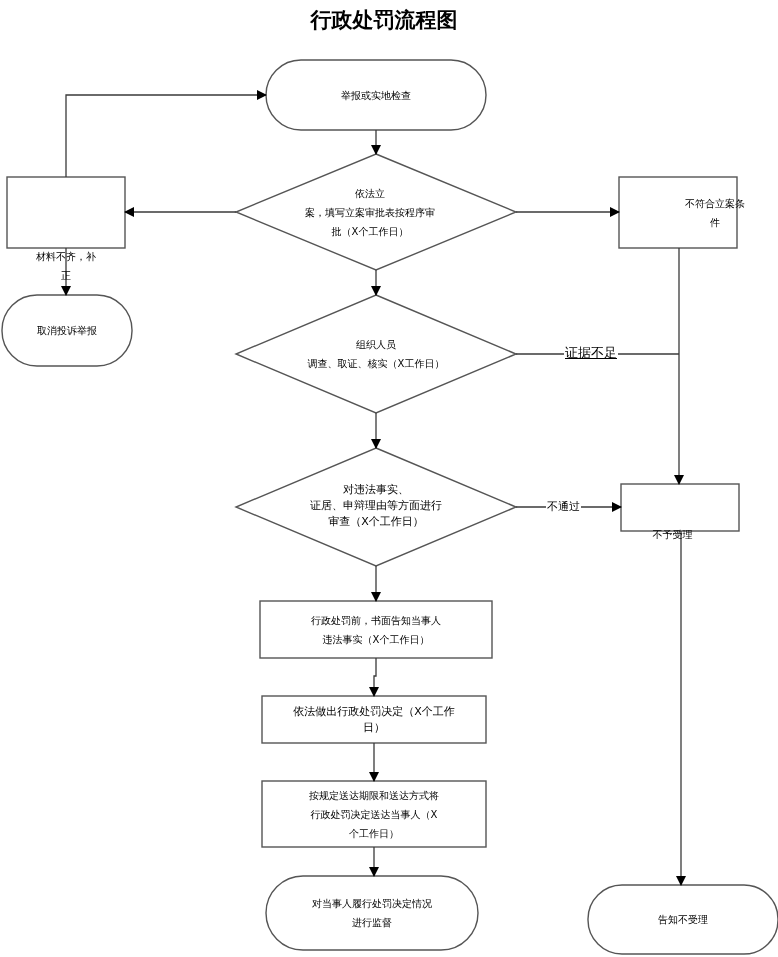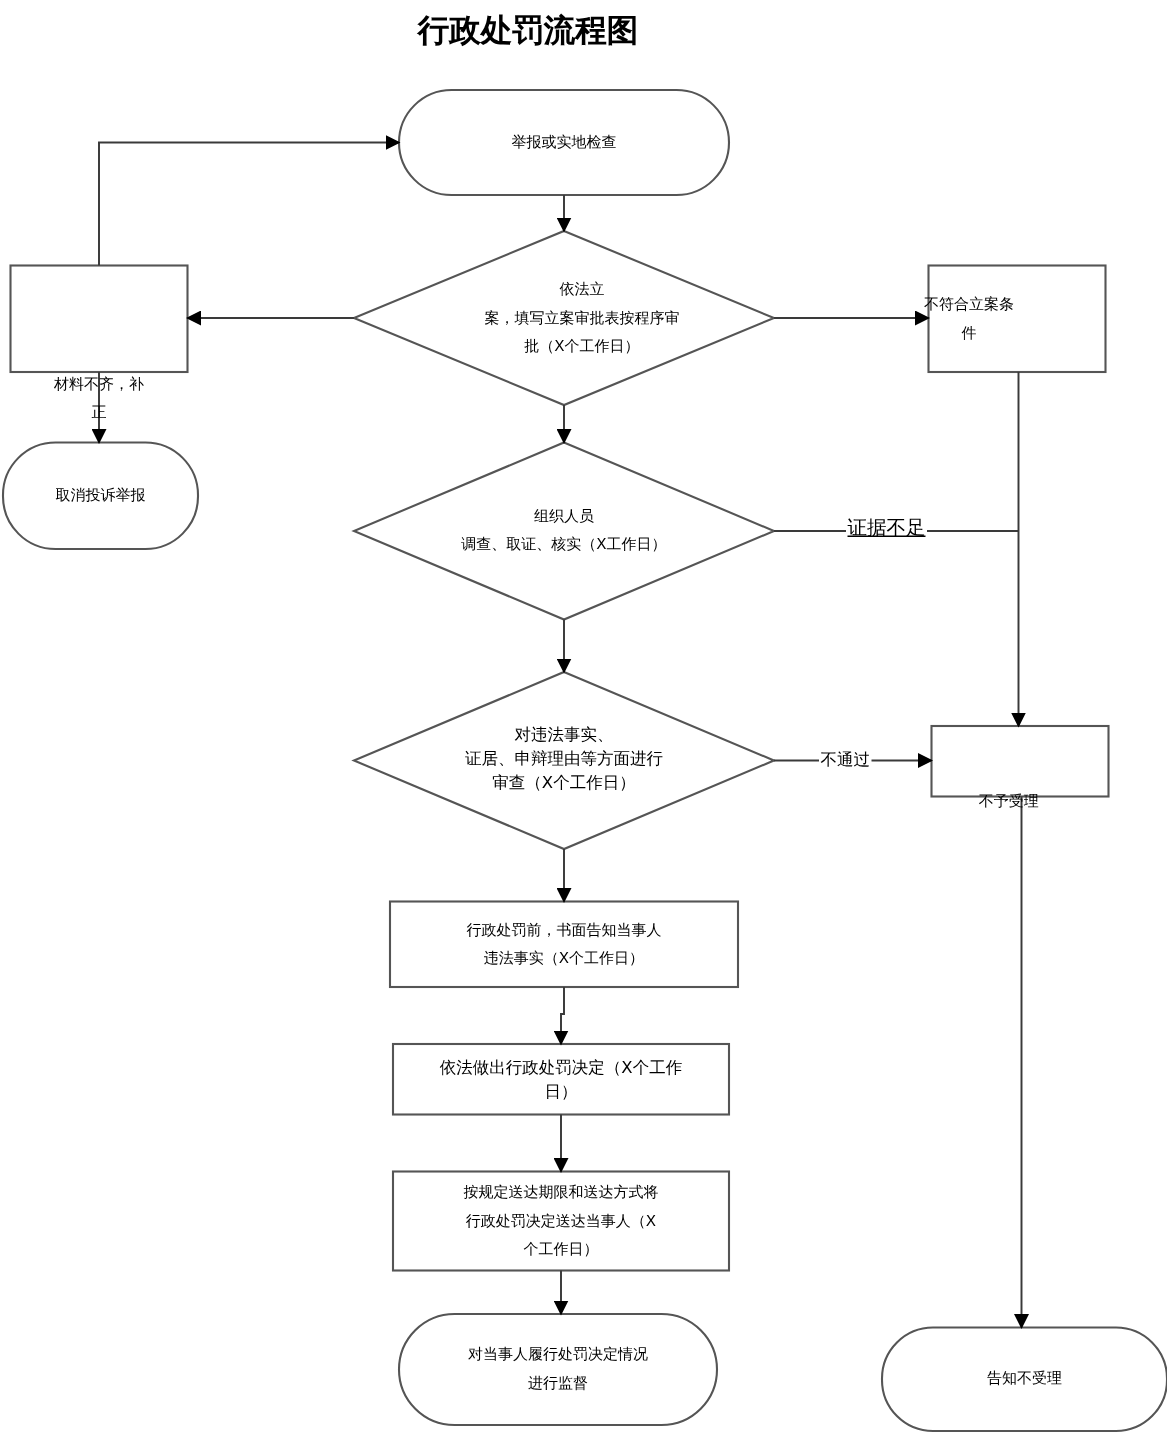--- a/index.html
+++ b/index.html
@@ -1,20 +1,20 @@
 <!DOCTYPE html>
 <html><head>
 <meta charset="utf-8">
 <style>
   html, body { margin:0; padding:0; background:#ffffff; }
   body { width:778px; height:957px; position:relative; overflow:hidden;
          font-family:"DejaVu Sans", sans-serif; color:#000; }
   #canvas { position:absolute; left:0; top:0; }
   .title { position:absolute; left:0; width:704px; top:6px; text-align:center;
-           font-family:"DejaVu Serif", serif; font-weight:bold; font-size:21px; }
+           font-family:"DejaVu Serif", serif; font-weight:bold; font-size:21px;padding-left:32px; }
   .lbl { position:absolute; display:flex; align-items:center; justify-content:center;
          text-align:center; font-size:10px; line-height:19px; white-space:pre-line; }
   .small { font-size:11px; line-height:16px; }
   .edge-lbl { position:absolute; background:#fff; font-size:13px; line-height:16px; padding:0 1px; }
   .edge-lbl.small { font-size:11px; }
 </style>
 </head>
 <body>
 
 <svg id="canvas" width="778" height="957">
@@ -53,27 +53,27 @@
     <path d="M376,658 V676 H374 V696" marker-end="url(#arr)"></path>
     <path d="M374,743 V781" marker-end="url(#arr)"></path>
     <path d="M374,847 V876" marker-end="url(#arr)"></path>
     <path d="M681,531 V885" marker-end="url(#arr)"></path>
   </g>
 </svg>
 
 <div class="title">行政处罚流程图</div>
 
 <div class="lbl" style="left:266px;top:60px;width:220px;height:70px;">举报或实地检查</div>
-<div class="lbl" style="left:268px;top:182px;width:240px;height:60px;">依法立
+<div class="lbl" style="left:250px;top:182px;width:240px;height:60px;">依法立
 案，填写立案审批表按程序审
 批（X个工作日）</div>
 <div class="lbl" style="left:7px;top:192px;width:118px;height:71px;margin-top:38px;">材料不齐，补
 正</div>
 <div class="lbl" style="left:2px;top:295px;width:130px;height:71px;">取消投诉举报</div>
-<div class="lbl" style="left:587px;top:177px;width:118px;height:71px;">不符合立案条
+<div class="lbl" style="left:656px;top:177px;width:118px;height:71px;">不符合立案条
 件</div>
 <div class="lbl" style="left:246px;top:330px;width:260px;height:48px;">组织人员
 调查、取证、核实（X工作日）</div>
 <div class="lbl small" style="left:276px;top:480px;width:200px;height:52px;">对违法事实、
 证居、申辩理由等方面进行
 审查（X个工作日）</div>
 <div class="lbl" style="left:621px;top:488px;width:103px;height:47px;margin-top:23px;">不予受理</div>
 <div class="lbl" style="left:260px;top:601px;width:232px;height:57px;">行政处罚前，书面告知当事人
 违法事实（X个工作日）</div>
 <div class="lbl small" style="left:262px;top:696px;width:224px;height:47px;">依法做出行政处罚决定（X个工作

